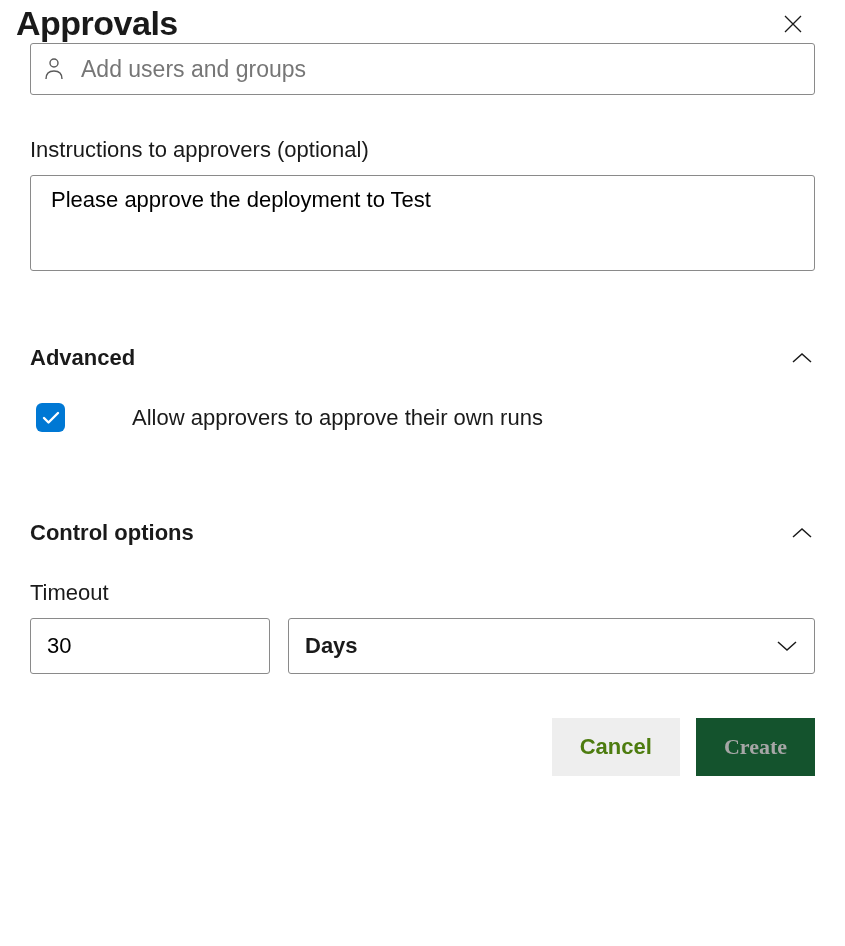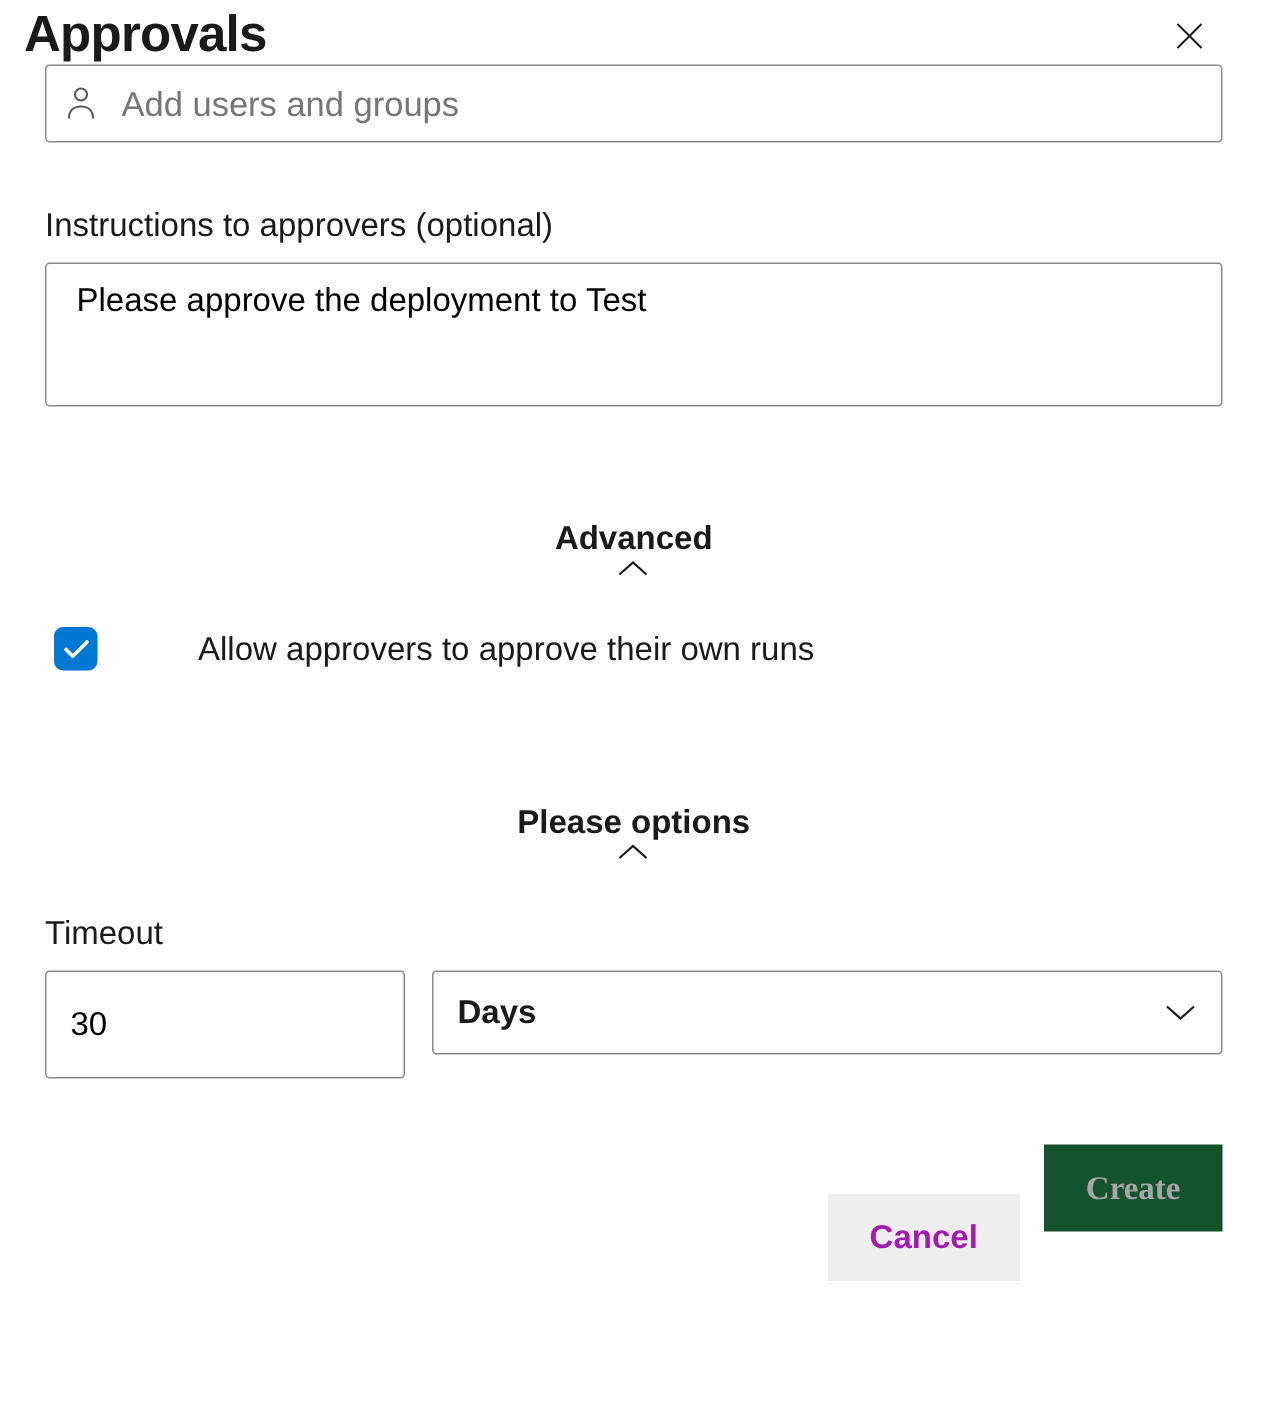--- a/index.html
+++ b/index.html
@@ -64,21 +64,20 @@
       resize: none;
       outline: none;
       line-height: 1.3;
     }
     .section-head {
       display: flex;
       align-items: center;
       justify-content: space-between;
       margin-top: 70px;
       cursor: pointer;
-      flex-direction: column;
     }
     .section-head.control { margin-top: 88px; }
     .section-title {
       font-size: 22px;
       font-weight: 700;
     }
     .chev {
       display: inline-flex;
       padding-right: 2px;
     }
@@ -105,21 +104,21 @@
       margin-left: 47px;
     }
     .timeout-label {
       font-size: 22px;
       margin-top: 34px;
       margin-bottom: 12px;
     }
     .timeout-row { display: flex; gap: 18px; }
     .timeout-num {
       width: 240px;
-      height: 72px;
+      height: 56px;
       border: 1px solid #8a8a8a;
       border-radius: 3px;
       padding: 0 16px;
       font-size: 22px;
       font-family: inherit;
       outline: none;
     }
     .select {
       flex: 1;
       height: 56px;
@@ -140,21 +139,21 @@
     }
     .btn {
       height: 58px;
       padding: 0 28px;
       font-size: 22px;
       font-weight: 600;
       border: none;
       cursor: pointer;
       font-family: inherit;
     }
-    .btn-cancel { background: #eeeeee; color: #a21caf; margin-top: 33px; }
+    .btn-cancel { background: #eeeeee; color: #4d7c0f; }
     .btn-create { background: #14532d; color: #a6a6a6; cursor: default; font-family: Liberation Serif, serif; }
   </style>
 </head>
 <body>
 
 <div class="panel">
   <div class="header">
     <div class="title">Approvals</div>
     <div class="close">
       <svg width="20" height="20" viewBox="0 0 20 20">
@@ -187,21 +186,21 @@
     <div class="check-row">
       <div class="checkbox">
         <svg width="18" height="14" viewBox="0 0 18 14">
             <path d="M2 7 L6.5 11.5 L16 2" stroke="#fff" stroke-width="2.4" fill="none" stroke-linecap="round" stroke-linejoin="round"></path>
           </svg>
       </div>
       <div class="check-label">Allow approvers to approve their own runs</div>
     </div>
 
     <div class="section-head control">
-      <div class="section-title">Please options</div>
+      <div class="section-title">Control options</div>
       <span class="chev">
         <svg width="22" height="14" viewBox="0 0 22 14">
             <path d="M2 11 L11 3 L20 11" stroke="#1a1a1a" stroke-width="1.5" fill="none"></path>
           </svg>
       </span>
     </div>
 
     <div class="timeout-label">Timeout</div>
     <div class="timeout-row">
       <input class="timeout-num" type="text" value="30" style="">

